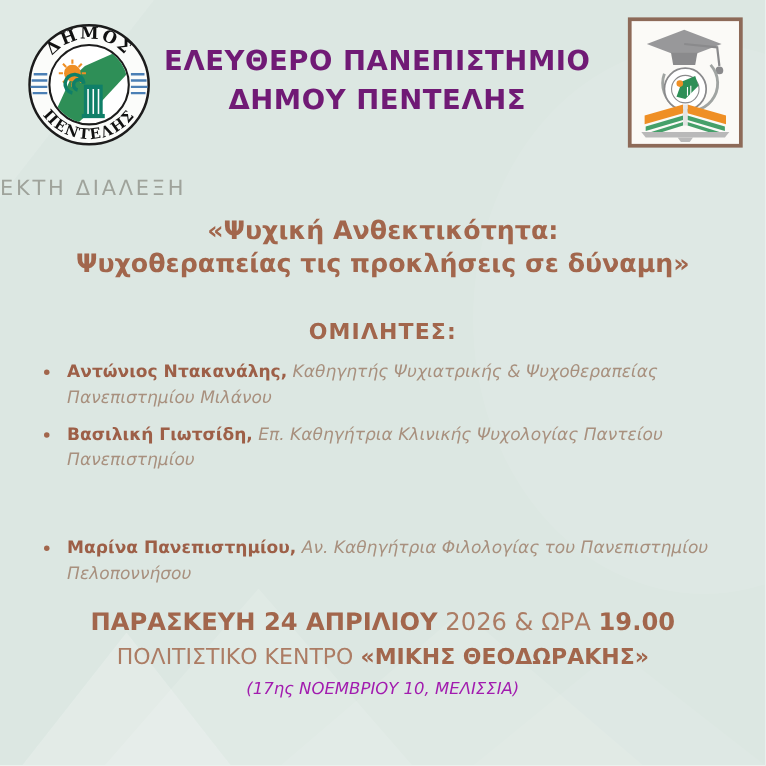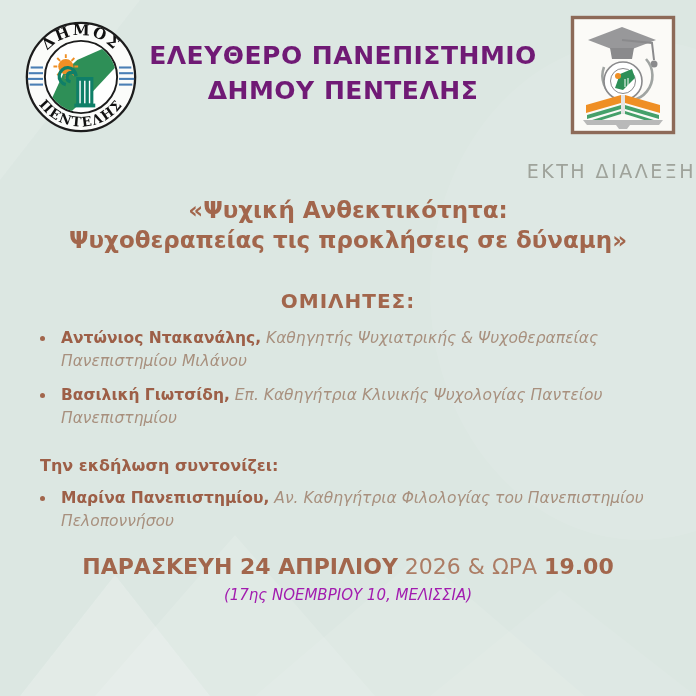--- a/index.html
+++ b/index.html
@@ -14,21 +14,21 @@
   .seal{position:absolute;left:24px;top:20px;width:114px;height:114px;}
   .emblem{position:absolute;left:570px;top:15px;width:106px;height:120px;}
   .org-title{
     position:absolute;left:133px;top:38px;width:420px;margin:0;
     text-align:center;color:#701a75;font-weight:bold;
     font-size:25px;line-height:35px;letter-spacing:.5px;
   }
 
   
   .lecture-label{
-    position:absolute;top:160px;left:0;right:0;text-align:right;
+    position:absolute;top:160px;left:0;right:0;text-align:left;
     color:#9fa39b;font-size:19px;letter-spacing:2.5px;font-weight:400;
   }
   .lecture-title{
     position:absolute;top:195px;left:0;right:0;text-align:center;
     color:#a2664c;font-weight:bold;font-size:23px;line-height:30px;
   }
 
   
   .speakers-heading{
     position:absolute;top:289px;left:0;right:0;text-align:center;
@@ -174,28 +174,30 @@
     <div class="speaker-row">
       <span class="bullet-dot"></span>
       <p><span class="speaker-name">Αντώνιος Ντακανάλης,</span><span class="speaker-role"> Καθηγητής Ψυχιατρικής &amp; Ψυχοθεραπείας Πανεπιστημίου Μιλάνου</span></p>
     </div>
     <div class="speaker-row">
       <span class="bullet-dot"></span>
       <p><span class="speaker-name">Βασιλική Γιωτσίδη,</span><span class="speaker-role"> Επ. Καθηγήτρια Κλινικής Ψυχολογίας Παντείου Πανεπιστημίου</span></p>
     </div>
   </div>
 
-  <p class="coordinator-heading">Την εκδήλωση συντονίζει:</p>
   <div class="coordinator">
     <div class="speaker-row">
       <span class="bullet-dot"></span>
       <p><span class="speaker-name">Μαρίνα Πανεπιστημίου,</span><span class="speaker-role"> Αν. Καθηγήτρια Φιλολογίας του Πανεπιστημίου Πελοποννήσου</span></p>
     </div>
   </div>
 
   <div class="footer">
     <div class="date-line">
       <span class="bold-brown">ΠΑΡΑΣΚΕΥΗ 24 ΑΠΡΙΛΙΟΥ</span><span> 2026 &amp; ΩΡΑ </span><span class="bold-brown">19.00</span>
     </div>
+    <div class="venue-line">
+      <span>ΠΟΛΙΤΙΣΤΙΚΟ ΚΕΝΤΡΟ </span><span class="bold-brown">«ΜΙΚΗΣ ΘΕΟΔΩΡΑΚΗΣ»</span>
+    </div>
     <div class="address-line">(17ης ΝΟΕΜΒΡΙΟΥ 10, ΜΕΛΙΣΣΙΑ)</div>
   </div>
 
 </div>
 
 </body></html>

